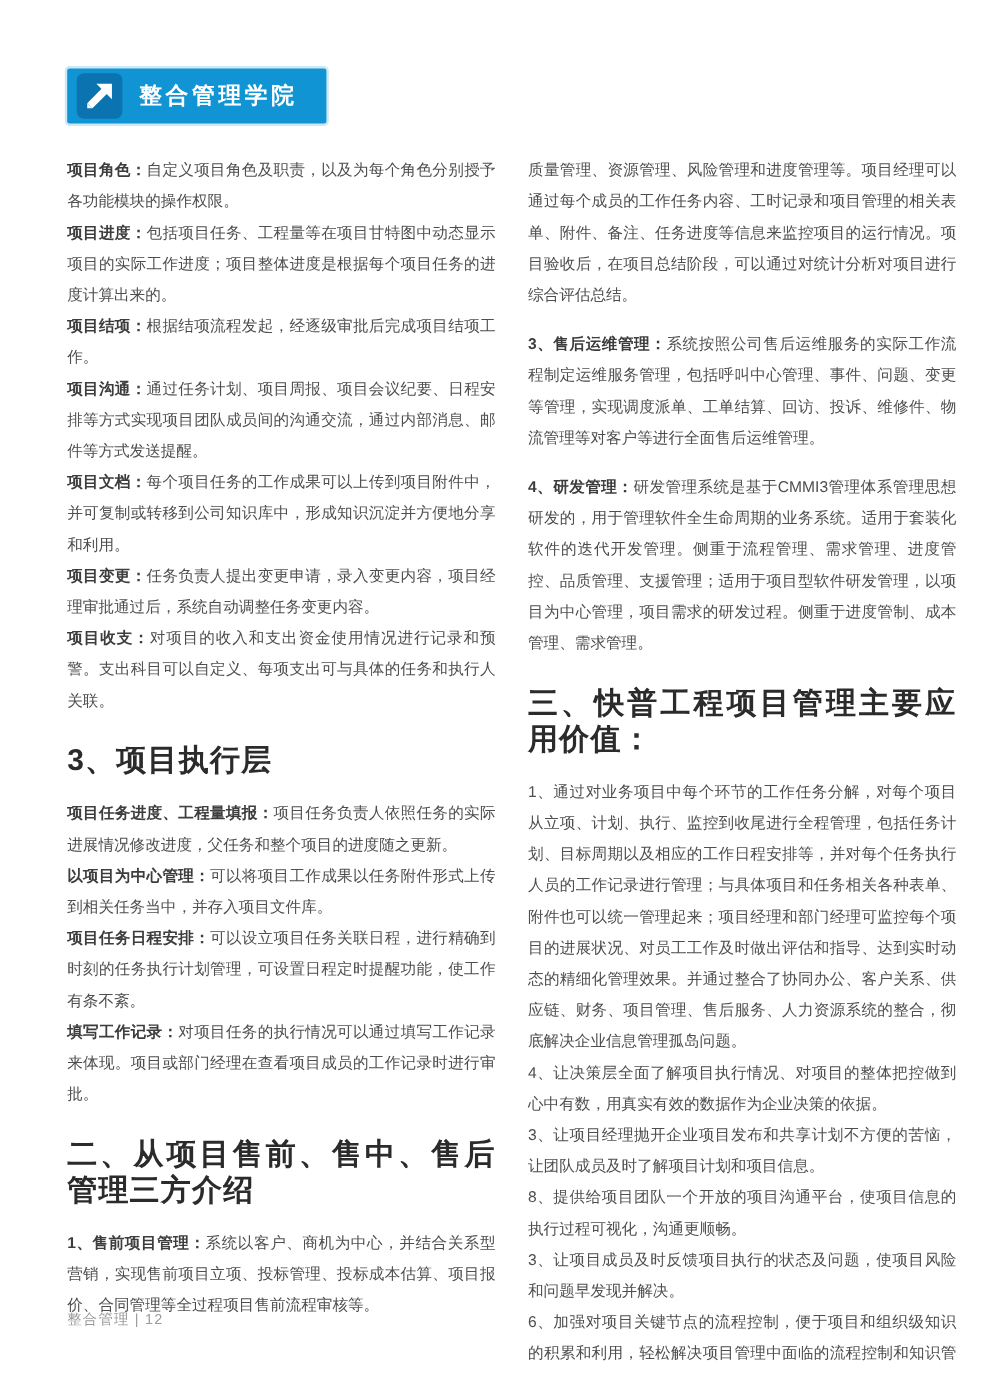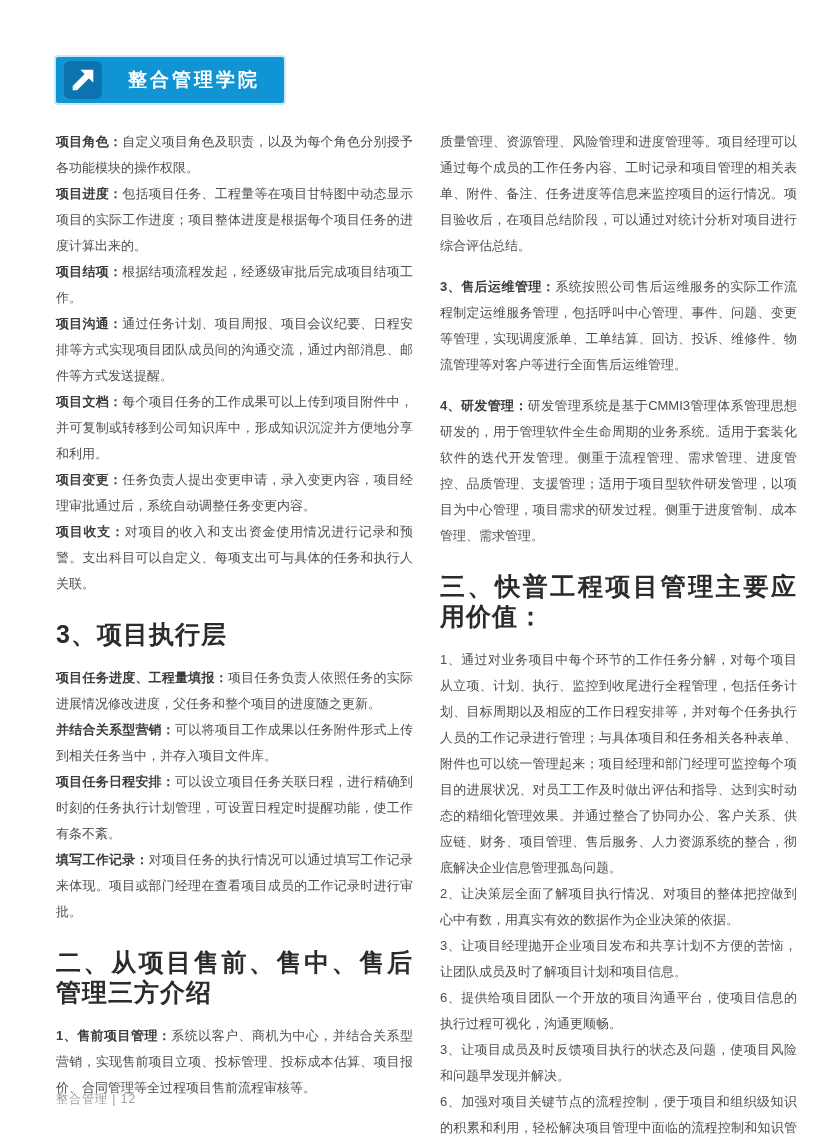--- a/index.html
+++ b/index.html
@@ -13,21 +13,20 @@
   }
   .page { padding: 57px 40px 0 56px; }
 
   
   .logo-banner {
     display: inline-flex; align-items: center;
     background: #1094d4;
     height: 46px; padding: 0 24px 0 4px;
     box-shadow: 0 0 0 2px rgba(140, 205, 235, 0.45);
     border-radius: 2px;
-    gap: 12px;
   }
   .logo-badge {
     width: 38px; height: 38px; margin-left: 4px; margin-right: 14px;
     background: #0b74b0; border-radius: 6px;
     display: flex; align-items: center; justify-content: center;
   }
   .logo-badge svg { width: 26px; height: 26px; display: block; }
   .logo-text {
     color: #ffffff; font-size: 19px; font-weight: bold; letter-spacing: 3px;
   }
@@ -80,43 +79,43 @@
       <p><span class="lead">项目进度：</span><span>包括项目任务、工程量等在项目甘特图中动态显示项目的实际工作进度；项目整体进度是根据每个项目任务的进度计算出来的。</span></p>
       <p><span class="lead">项目结项：</span><span>根据结项流程发起，经逐级审批后完成项目结项工作。</span></p>
       <p><span class="lead">项目沟通：</span><span>通过任务计划、项目周报、项目会议纪要、日程安排等方式实现项目团队成员间的沟通交流，通过内部消息、邮件等方式发送提醒。</span></p>
       <p><span class="lead">项目文档：</span><span>每个项目任务的工作成果可以上传到项目附件中，并可复制或转移到公司知识库中，形成知识沉淀并方便地分享和利用。</span></p>
       <p><span class="lead">项目变更：</span><span>任务负责人提出变更申请，录入变更内容，项目经理审批通过后，系统自动调整任务变更内容。</span></p>
       <p><span class="lead">项目收支：</span><span>对项目的收入和支出资金使用情况进行记录和预警。支出科目可以自定义、每项支出可与具体的任务和执行人关联。</span></p>
 
       <h2 class="section-heading">3、项目执行层</h2>
 
       <p><span class="lead">项目任务进度、工程量填报：</span><span>项目任务负责人依照任务的实际进展情况修改进度，父任务和整个项目的进度随之更新。</span></p>
-      <p><span class="lead">并结合关系型营销：</span><span>可以将项目工作成果以任务附件形式上传到相关任务当中，并存入项目文件库。</span></p>
+      <p><span class="lead">以项目为中心管理：</span><span>可以将项目工作成果以任务附件形式上传到相关任务当中，并存入项目文件库。</span></p>
       <p><span class="lead">项目任务日程安排：</span><span>可以设立项目任务关联日程，进行精确到时刻的任务执行计划管理，可设置日程定时提醒功能，使工作有条不紊。</span></p>
       <p><span class="lead">填写工作记录：</span><span>对项目任务的执行情况可以通过填写工作记录来体现。项目或部门经理在查看项目成员的工作记录时进行审批。</span></p>
 
       <h2 class="section-heading">二、从项目售前、售中、售后管理三方介绍</h2>
 
       <p class="spaced"><span class="lead">1、售前项目管理：</span><span>系统以客户、商机为中心，并结合关系型营销，实现售前项目立项、投标管理、投标成本估算、项目报价、合同管理等全过程项目售前流程审核等。</span></p>
 
     </div>
 
     <div class="col">
 
       <p>质量管理、资源管理、风险管理和进度管理等。项目经理可以通过每个成员的工作任务内容、工时记录和项目管理的相关表单、附件、备注、任务进度等信息来监控项目的运行情况。项目验收后，在项目总结阶段，可以通过对统计分析对项目进行综合评估总结。</p>
 
       <p class="spaced"><span class="lead">3、售后运维管理：</span><span>系统按照公司售后运维服务的实际工作流程制定运维服务管理，包括呼叫中心管理、事件、问题、变更等管理，实现调度派单、工单结算、回访、投诉、维修件、物流管理等对客户等进行全面售后运维管理。</span></p>
       <p class="spaced"><span class="lead">4、研发管理：</span><span>研发管理系统是基于CMMI3管理体系管理思想研发的，用于管理软件全生命周期的业务系统。适用于套装化软件的迭代开发管理。侧重于流程管理、需求管理、进度管控、品质管理、支援管理；适用于项目型软件研发管理，以项目为中心管理，项目需求的研发过程。侧重于进度管制、成本管理、需求管理。</span></p>
 
       <h2 class="section-heading">三、快普工程项目管理主要应用价值：</h2>
 
       <p>1、通过对业务项目中每个环节的工作任务分解，对每个项目从立项、计划、执行、监控到收尾进行全程管理，包括任务计划、目标周期以及相应的工作日程安排等，并对每个任务执行人员的工作记录进行管理；与具体项目和任务相关各种表单、附件也可以统一管理起来；项目经理和部门经理可监控每个项目的进展状况、对员工工作及时做出评估和指导、达到实时动态的精细化管理效果。并通过整合了协同办公、客户关系、供应链、财务、项目管理、售后服务、人力资源系统的整合，彻底解决企业信息管理孤岛问题。</p>
-      <p>2、让决策层全面了解项目执行情况、对项目的整体把控做到心中有数，用真实有效的数据作为企业决策的依据。</p>
+      <p>4、让决策层全面了解项目执行情况、对项目的整体把控做到心中有数，用真实有效的数据作为企业决策的依据。</p>
       <p>3、让项目经理抛开企业项目发布和共享计划不方便的苦恼，让团队成员及时了解项目计划和项目信息。</p>
-      <p>6、提供给项目团队一个开放的项目沟通平台，使项目信息的执行过程可视化，沟通更顺畅。</p>
+      <p>8、提供给项目团队一个开放的项目沟通平台，使项目信息的执行过程可视化，沟通更顺畅。</p>
       <p>3、让项目成员及时反馈项目执行的状态及问题，使项目风险和问题早发现并解决。</p>
       <p>6、加强对项目关键节点的流程控制，便于项目和组织级知识的积累和利用，轻松解决项目管理中面临的流程控制和知识管理方面的挑战。</p>
 
     </div>
   </div>
 
   <div class="footer">整合管理 | 12</div>
 
 </div>
 

